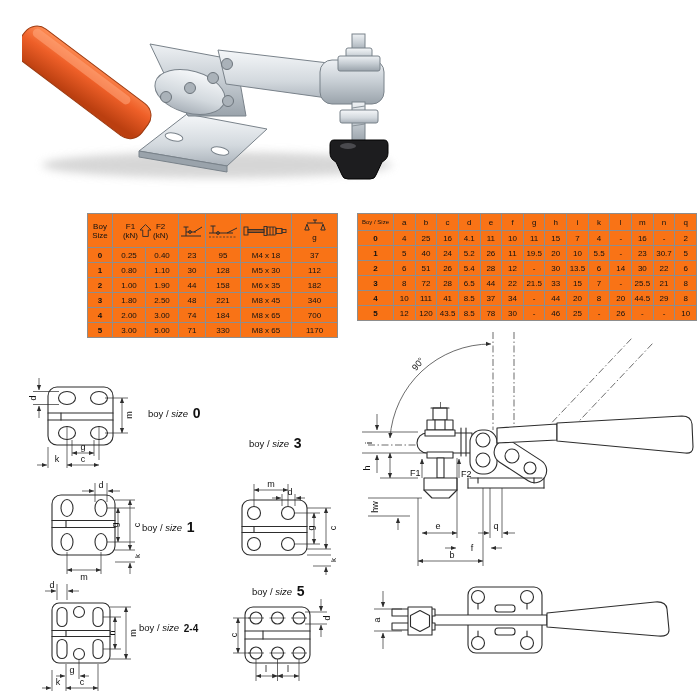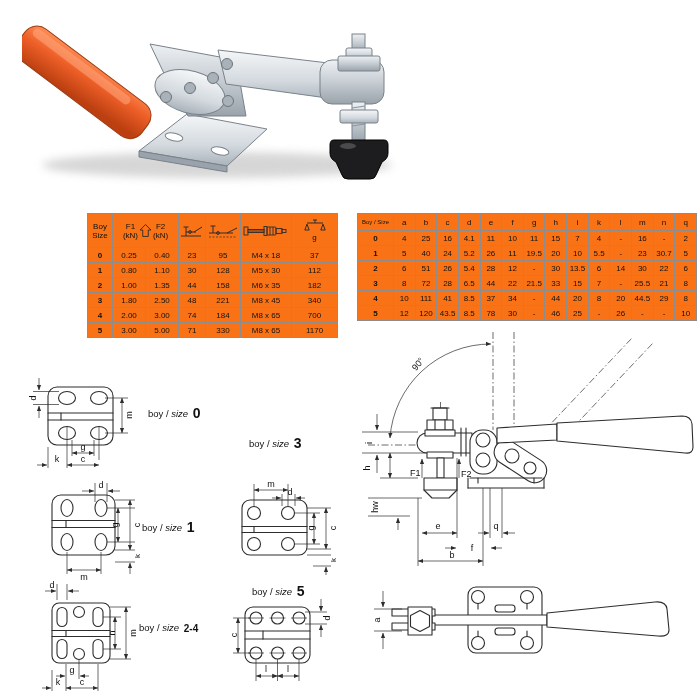--- a/index.html
+++ b/index.html
@@ -212,21 +212,21 @@
         <td>0.80</td>
         <td>1.10</td>
         <td>30</td>
         <td>128</td>
         <td>M5 x 30</td>
         <td>112</td>
       </tr>
       <tr>
         <td>2</td>
         <td>1.00</td>
-        <td>1.35</td>
+        <td>1.90</td>
         <td>44</td>
         <td>158</td>
         <td>M6 x 35</td>
         <td>182</td>
       </tr>
       <tr>
         <td>3</td>
         <td>1.80</td>
         <td>2.50</td>
         <td>48</td>

